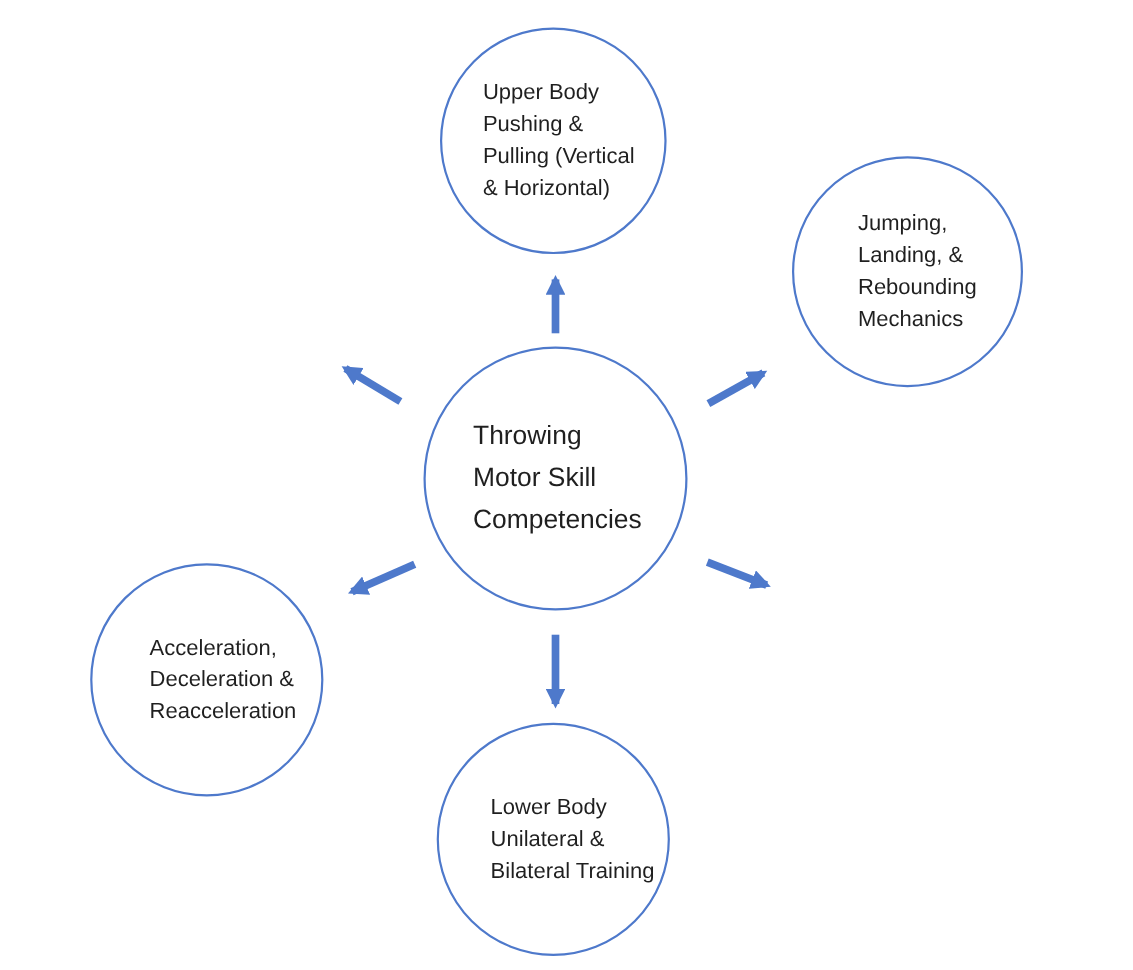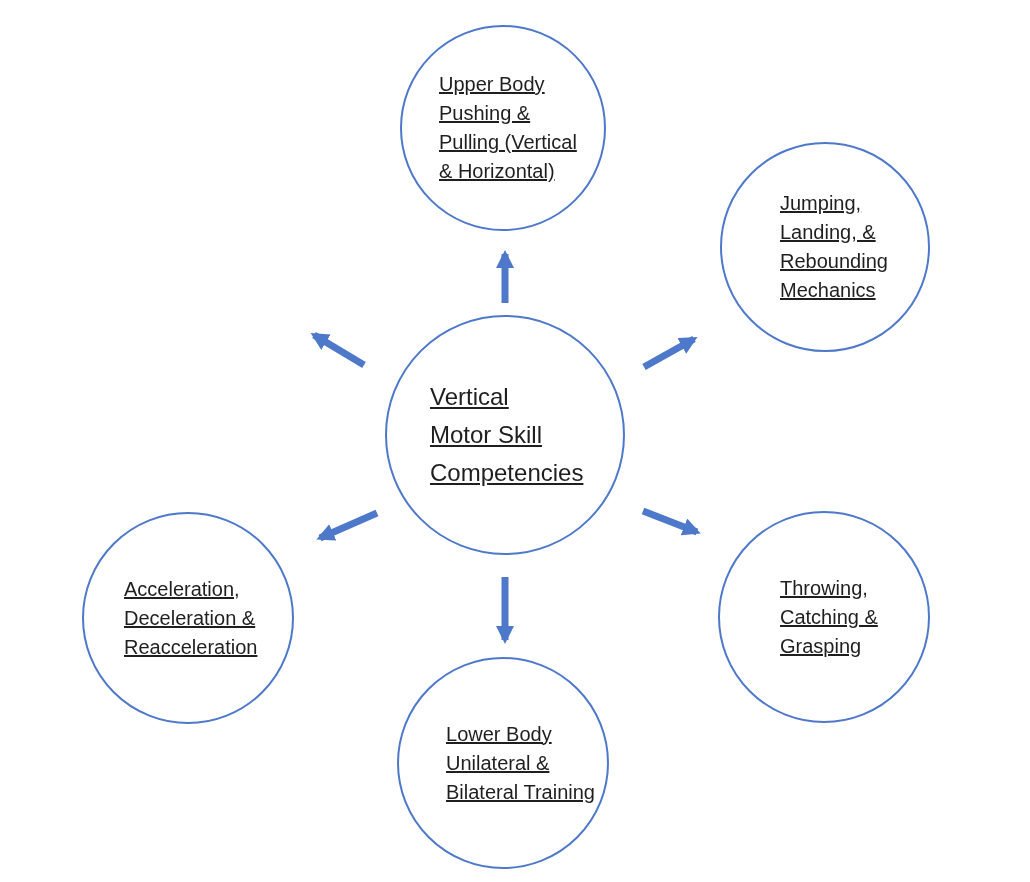--- a/index.html
+++ b/index.html
@@ -34,35 +34,34 @@
     background: #ffffff;
     display: flex;
     align-items: center;
   }
   .label {
     white-space: pre;
     text-align: left;
     color: #1f1f1f;
     font-size: 20px;
     line-height: 29px;
-    text-decoration: underline;
   }
   
   .n-top    { left: 400px; top: 25px;  width: 206px; height: 206px; }
   .n-top    .label { padding-left: 37px; }
   .n-tr     { left: 720px; top: 142px; width: 210px; height: 210px; }
   .n-tr     .label { padding-left: 58px; }
   .n-tl     { left: 88px;  top: 144px; width: 208px; height: 208px; }
   .n-tl     .label { padding-left: 34px; }
   .n-center { left: 385px; top: 315px; width: 240px; height: 240px; }
   .n-center .label { padding-left: 43px; font-size: 24px; line-height: 38px; }
   .n-br     { left: 718px; top: 511px; width: 212px; height: 212px; }
   .n-br     .label { padding-left: 60px; }
   .n-bl     { left: 82px;  top: 512px; width: 212px; height: 212px; }
-  .n-bl     .label { padding-left: 40px; }
+  .n-bl     .label { padding-left: 52px; }
   .n-bottom { left: 397px; top: 657px; width: 212px; height: 212px; justify-content: center; }
   .n-bottom .label { padding-left: 35px; }
 </style>
 </head>
 <body>
 
 <div class="canvas">
 
   <svg class="arrow-layer" width="1030" height="882" viewBox="0 0 1030 882">
     <defs>
@@ -72,45 +71,40 @@
     </defs>
     <line x1="505" y1="303" x2="505" y2="254" marker-end="url(#ah)"></line>
     <line x1="644" y1="367" x2="694" y2="339" marker-end="url(#ah)"></line>
     <line x1="364" y1="365" x2="314" y2="335" marker-end="url(#ah)"></line>
     <line x1="643" y1="511" x2="697" y2="532" marker-end="url(#ah)"></line>
     <line x1="377" y1="513" x2="320" y2="538" marker-end="url(#ah)"></line>
     <line x1="505" y1="577" x2="505" y2="640" marker-end="url(#ah)"></line>
   </svg>
 
   <div class="node n-center">
-    <div class="label">Vertical
+    <div class="label">Throwing
 Motor Skill
 Competencies</div>
   </div>
 
   <div class="node n-top">
     <div class="label">Upper Body
 Pushing &amp;
 Pulling (Vertical
 &amp; Horizontal)</div>
   </div>
 
   <div class="node n-tr">
     <div class="label">Jumping,
 Landing, &amp;
 Rebounding
 Mechanics</div>
   </div>
 
 
-  <div class="node n-br">
-    <div class="label">Throwing,
-Catching &amp;
-Grasping</div>
-  </div>
 
   <div class="node n-bl">
     <div class="label">Acceleration,
 Deceleration &amp;
 Reacceleration</div>
   </div>
 
   <div class="node n-bottom">
     <div class="label">Lower Body
 Unilateral &amp;

